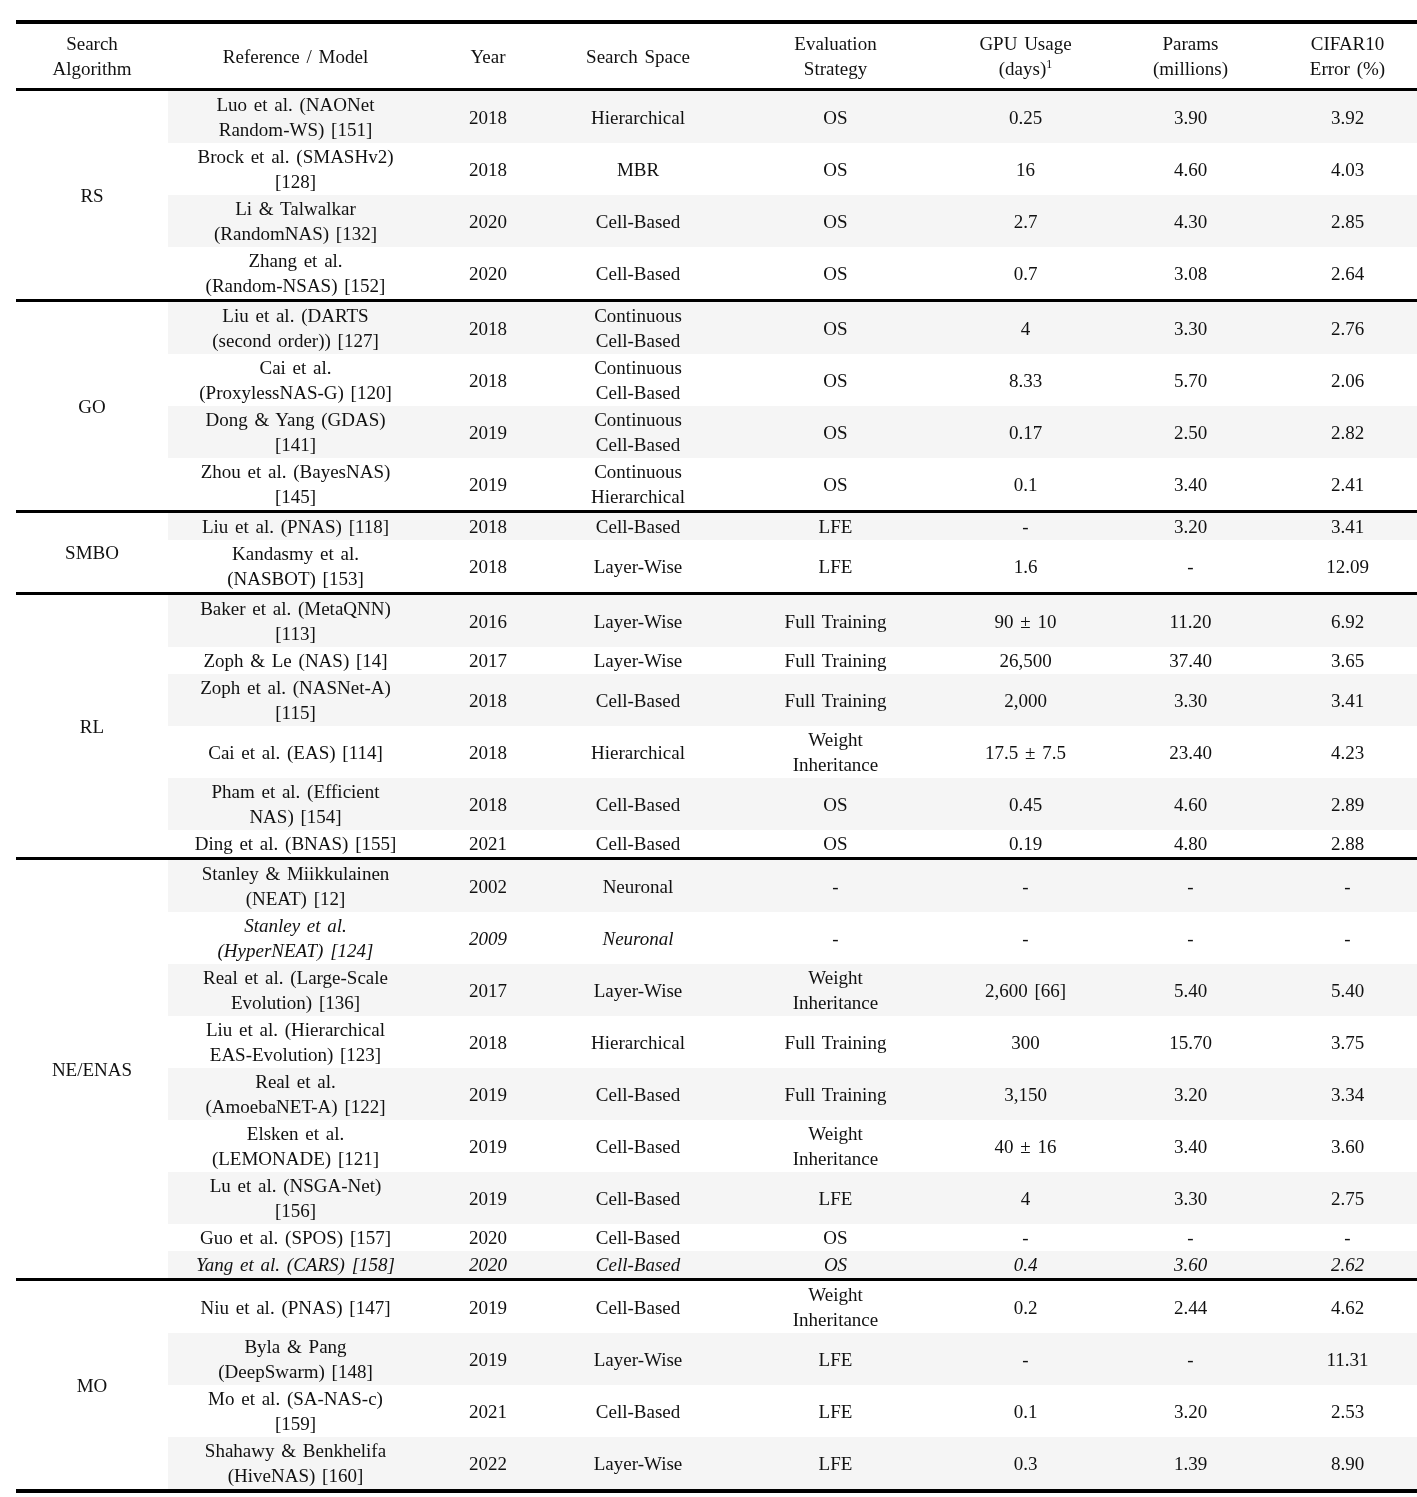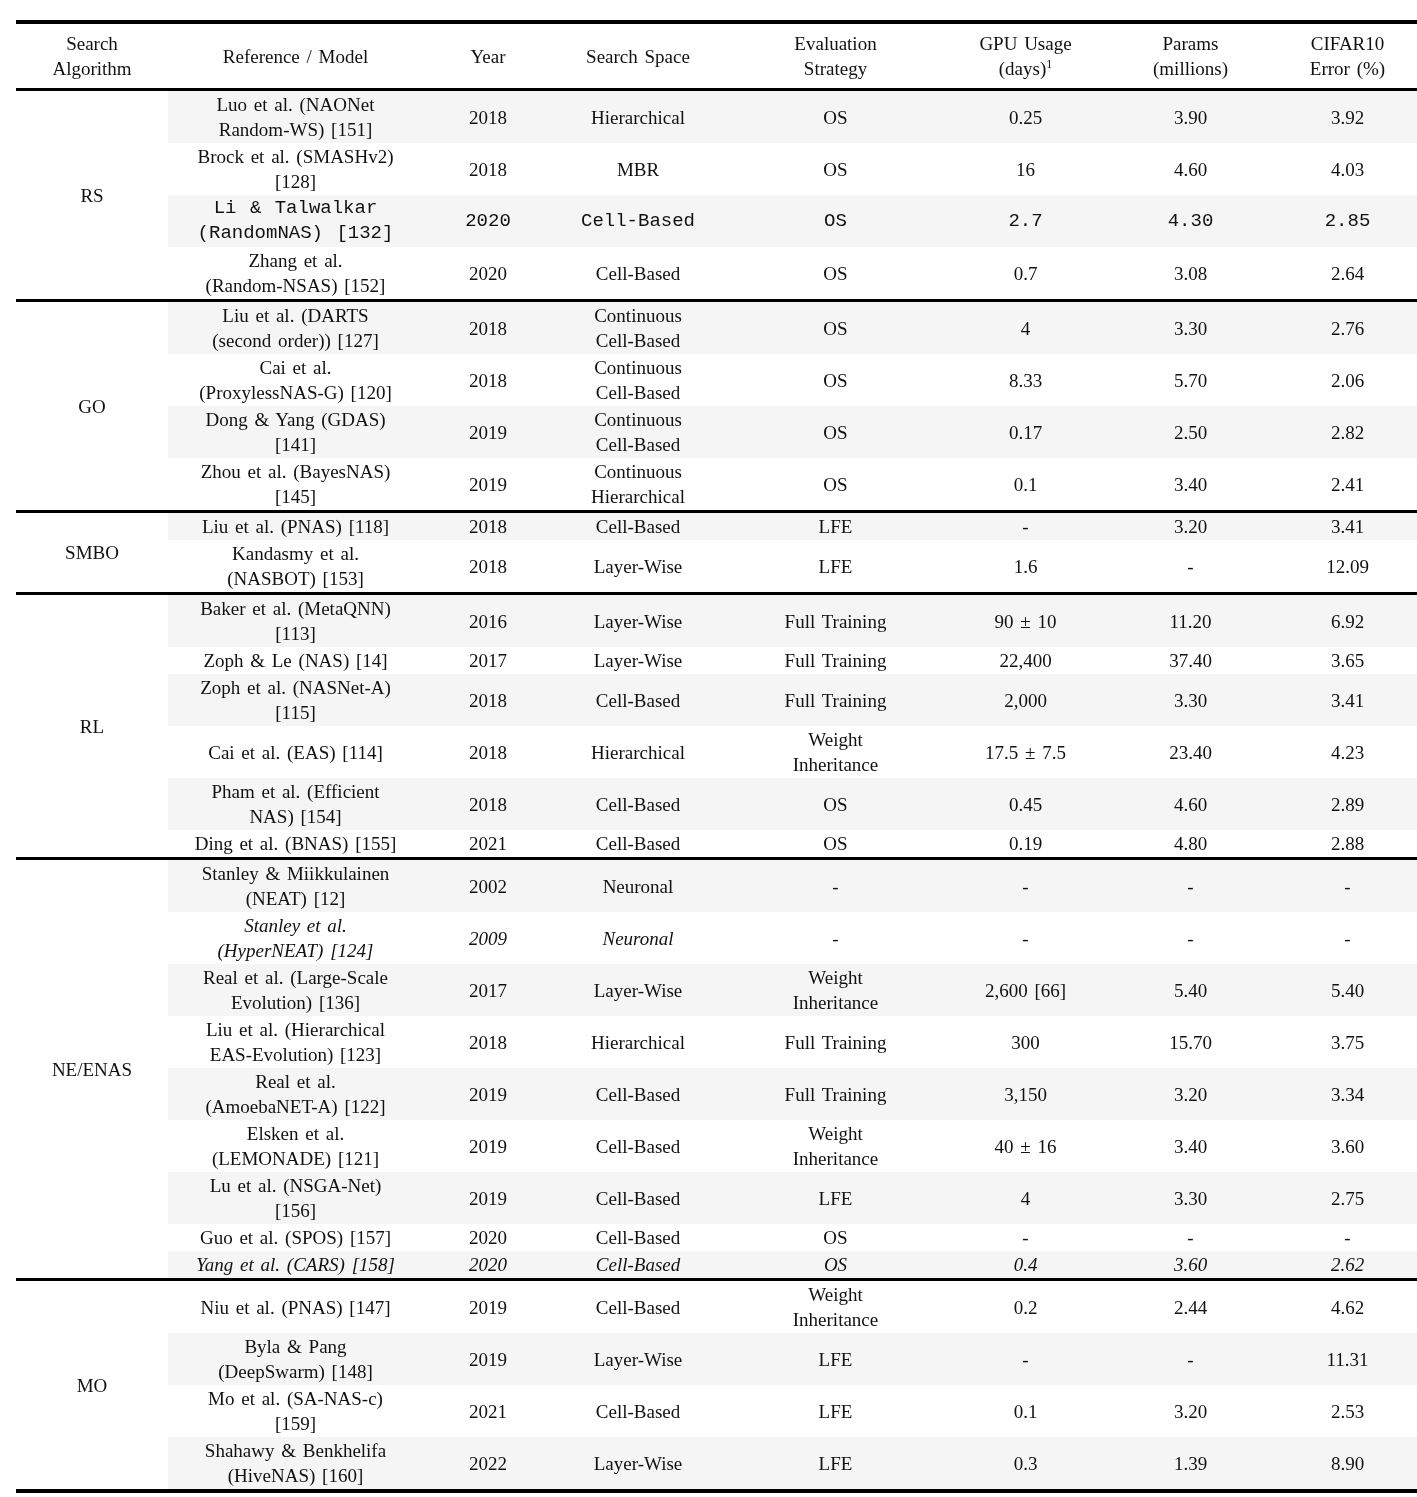--- a/index.html
+++ b/index.html
@@ -91,21 +91,21 @@
         <tr style="height: 52px;">
           <td>Brock et al. (SMASHv2)
 [128]</td>
           <td>2018</td>
           <td>MBR</td>
           <td>OS</td>
           <td>16</td>
           <td>4.60</td>
           <td>4.03</td>
         </tr>
-        <tr style="height: 52px; font-family: Liberation Mono, monospace;">
+        <tr style="height: 52px;">
           <td class="stripe">Li &amp; Talwalkar
 (RandomNAS) [132]</td>
           <td class="stripe">2020</td>
           <td class="stripe">Cell-Based</td>
           <td class="stripe">OS</td>
           <td class="stripe">2.7</td>
           <td class="stripe">4.30</td>
           <td class="stripe">2.85</td>
         </tr>
         <tr style="height: 52px;">
@@ -192,21 +192,21 @@
           <td class="stripe">Full Training</td>
           <td class="stripe">90 ± 10</td>
           <td class="stripe">11.20</td>
           <td class="stripe">6.92</td>
         </tr>
         <tr style="height: 27px;">
           <td>Zoph &amp; Le (NAS) [14]</td>
           <td>2017</td>
           <td>Layer-Wise</td>
           <td>Full Training</td>
-          <td>22,400</td>
+          <td>26,500</td>
           <td>37.40</td>
           <td>3.65</td>
         </tr>
         <tr style="height: 52px;">
           <td class="stripe">Zoph et al. (NASNet-A)
 [115]</td>
           <td class="stripe">2018</td>
           <td class="stripe">Cell-Based</td>
           <td class="stripe">Full Training</td>
           <td class="stripe">2,000</td>

